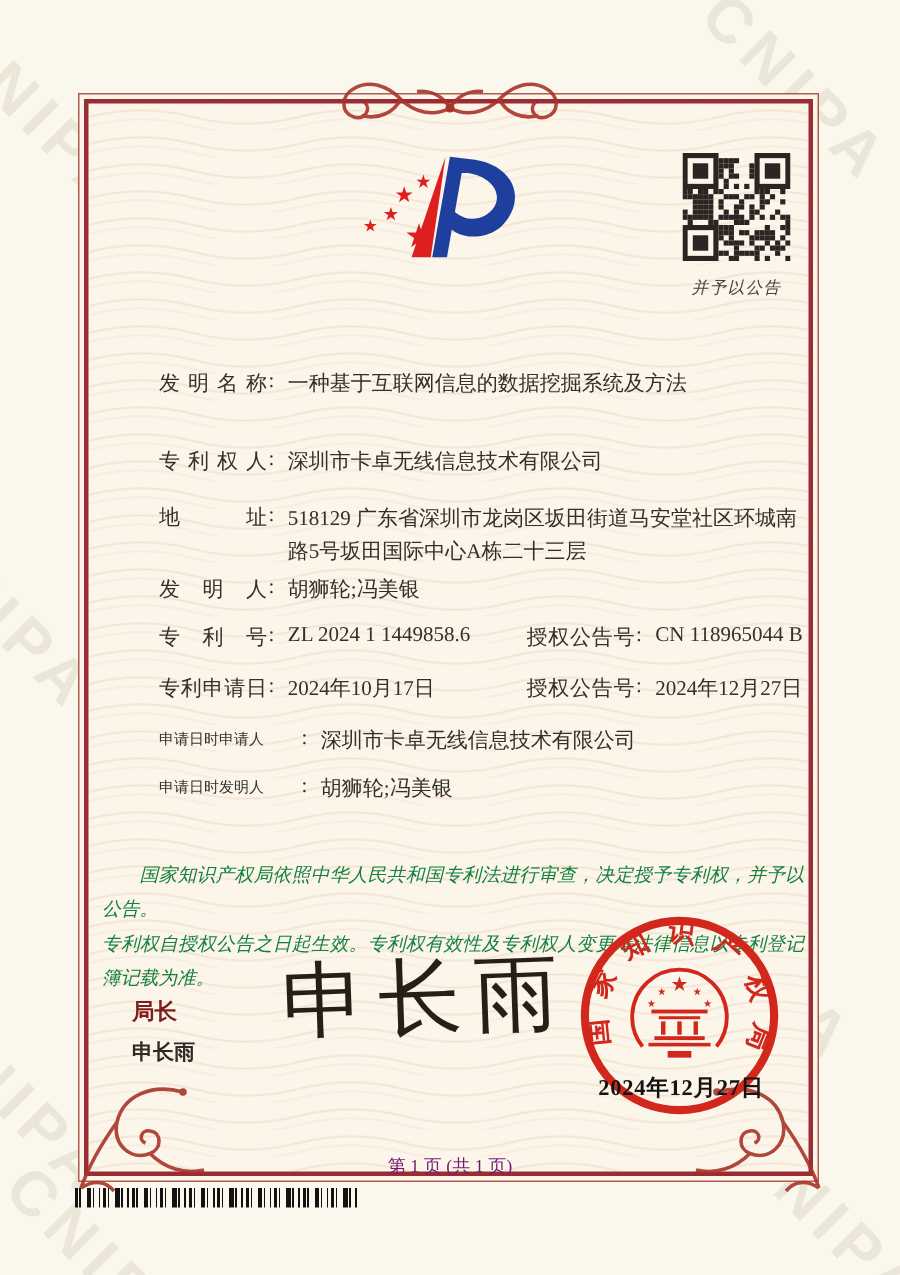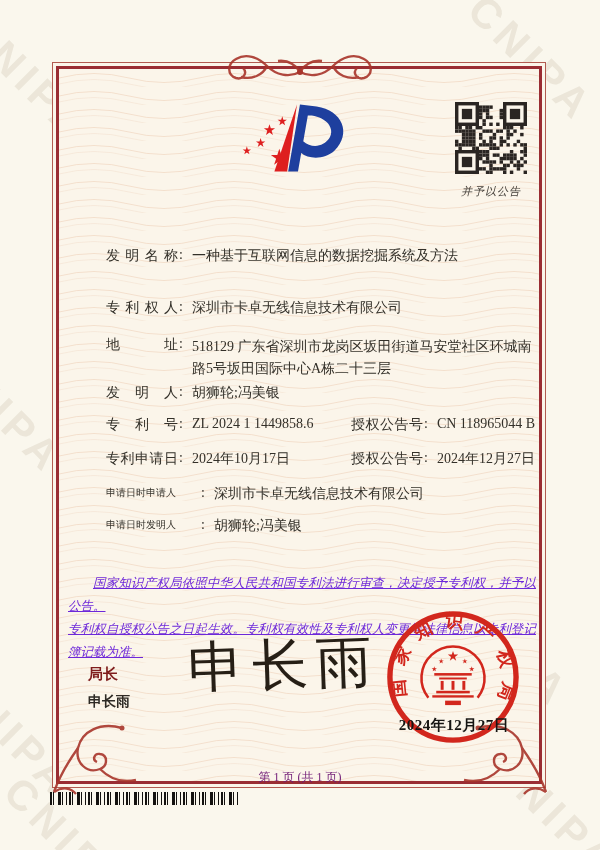--- a/index.html
+++ b/index.html
@@ -25,21 +25,21 @@
   
   .row{position:absolute;left:85px;display:flex;align-items:flex-start;font-size:14px;color:#333029;margin-left:21px;}
   .row.col2{left:330px;}
   .lbl{display:inline-block;width:72px;text-align:justify;text-align-last:justify;}
   .lbl-wide{display:inline-block;width:94px;font-size:10px;padding-top:1px;}
   .colon{margin:0 9px 0 1px;}
   .val{white-space:nowrap;}
   .val.wrap{white-space:normal;width:344px;line-height:22px;}
   
   .notice{position:absolute;left:68px;top:572px;width:468px;font-size:12.5px;font-style:italic;
-          line-height:23px;color:#6d28d9;text-align:justify;text-decoration:underline;}
+          line-height:23px;color:#15803d;text-align:justify;}
   .notice .ind{text-indent:2em;}
   
   .sig-title{position:absolute;left:88px;top:665px;font-family:"Liberation Sans","DejaVu Sans",sans-serif;
              font-weight:bold;font-size:15px;color:#7f1d1d;}
   .sig-name{position:absolute;left:88px;top:693px;font-family:"Liberation Sans","DejaVu Sans",sans-serif;
             font-weight:bold;font-size:14px;color:#2e2a25;}
   .autograph{position:absolute;left:188px;top:628px;font-size:56px;font-family:cursive;
              letter-spacing:8px;color:#261f16;transform:rotate(-2deg);}
   
   .seal{position:absolute;left:384px;top:608px;width:138px;height:138px;}

